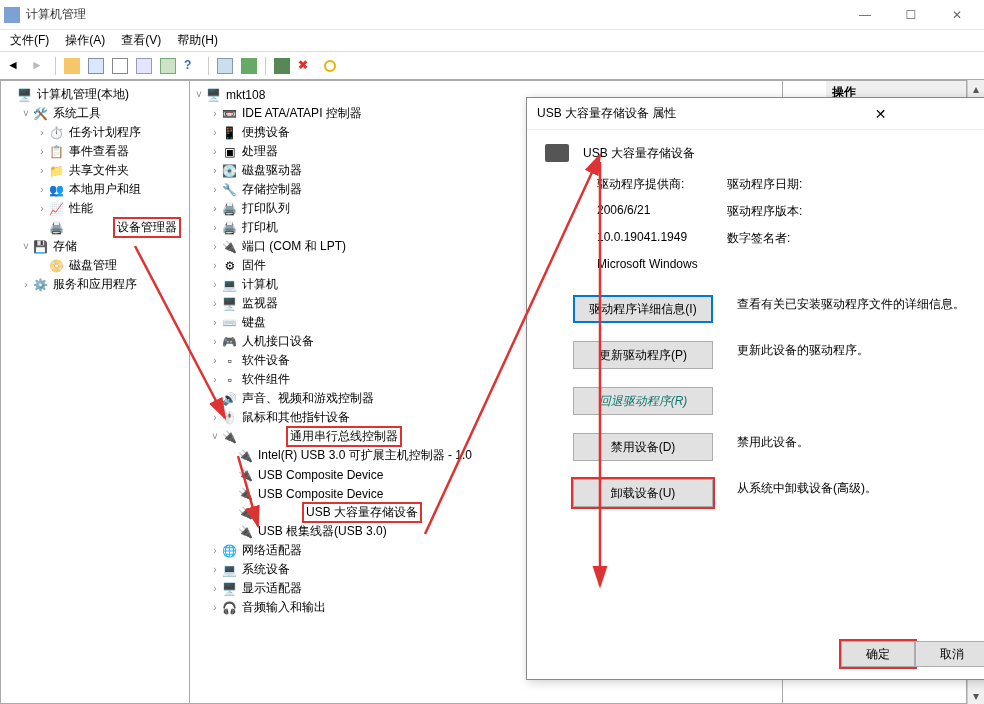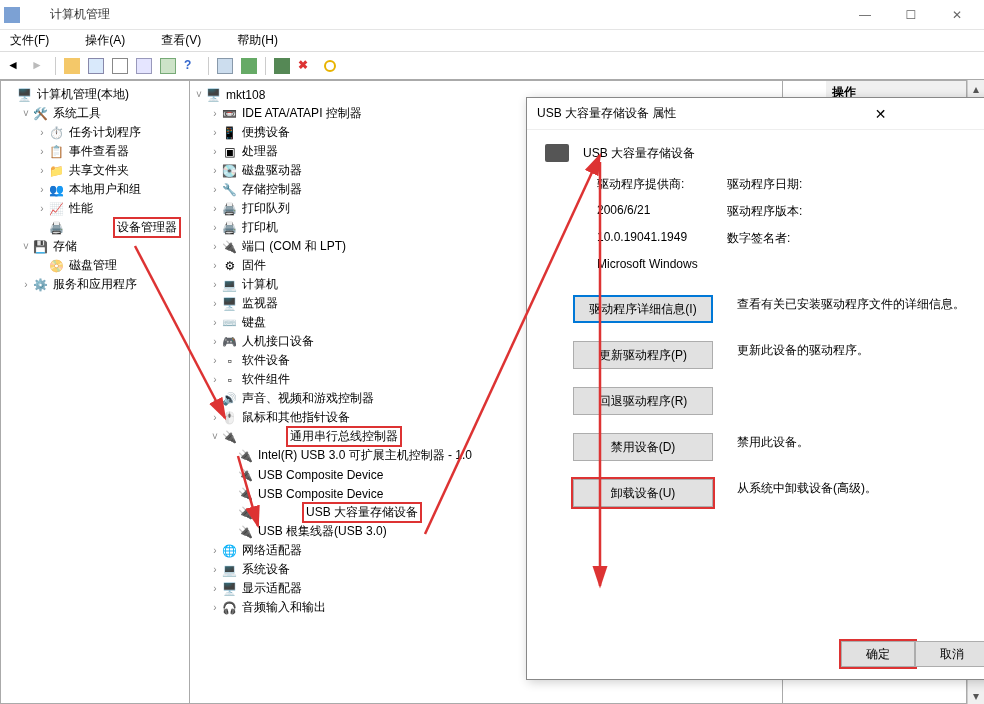--- a/index.html
+++ b/index.html
@@ -1,26 +1,26 @@
 <!DOCTYPE html>
 <html><head>
 <meta charset="utf-8">
 <style>
 * { box-sizing: border-box; margin: 0; padding: 0; font-family: "Microsoft YaHei", Tahoma, sans-serif; font-size: 12px; }
 body { background: #fff; width: 984px; height: 704px; position: relative; overflow: hidden; }
 
 
-.titlebar { height: 30px; display: flex; align-items: center; padding: 0 4px; border-bottom: 1px solid #e5e5e5; gap: 24px; }
+.titlebar { height: 30px; display: flex; align-items: center; padding: 0 4px; border-bottom: 1px solid #e5e5e5; }
 .titlebar .icon-app { width: 16px; height: 16px; margin-right: 6px; background:#7ca1d4; display:inline-block;}
 .titlebar-title { flex:1; color:#333;}
 .win-controls { display:flex; }
 .win-controls span { width:46px; height:30px; display:flex; align-items:center; justify-content:center; color:#666;}
 
 
-.menubar { height: 22px; display:flex; align-items:center; padding:0 6px; gap:28px; border-bottom:1px solid #ddd;}
+.menubar { height: 22px; display:flex; align-items:center; padding:0 6px; gap:8px; border-bottom:1px solid #ddd;}
 .menubar span { padding:2px 4px; }
 
 
 .toolbar { height: 28px; display:flex; align-items:center; padding:0 4px; border-bottom:1px solid #aaa; gap:2px;}
 .tb-btn { width:22px; height:22px; display:flex; align-items:center; justify-content:center; border:1px solid transparent;}
 .tb-sep{ width:1px; height:18px; background:#ccc; margin:0 3px;}
 .ico{width:16px;height:16px;display:inline-block;}
 
 
 .main { display:flex; height: 624px; border-top:0;}
@@ -52,21 +52,21 @@
 .dlg-tab{ padding:4px 12px; border:1px solid transparent; border-bottom:none; position:relative; top:1px; background:#fff;}
 .dlg-tab.active{ border-color:#0078d7; z-index:2;}
 .dlg-tab.active.hl{ outline:2px solid #d33; outline-offset:-1px;}
 .dlg-body{ padding:14px 18px; }
 .dlg-body .dev-row{ display:flex; align-items:center; margin-bottom:14px;}
 .dlg-body .dev-ico{width:24px; height:18px; background:#555; border-radius:2px; margin-right:14px;}
 .info-grid{ margin-left:52px; display:grid; grid-template-columns:130px 1fr; row-gap:10px; margin-bottom:24px;}
 .btn-row{ display:flex; align-items:flex-start; margin-bottom:18px;}
 .dlg-btn{ width:140px; height:28px; border:1px solid #adadad; background:#e1e1e1; margin-left:28px; display:flex; align-items:center; justify-content:center;}
 .dlg-btn.primary{ border:2px solid #0078d7;}
-.dlg-btn.disabled{ color:#000000;}
+.dlg-btn.disabled{ color:#0f766e;font-style:italic;}
 .dlg-btn.hl-red{ outline:2px solid #d33;}
 .btn-desc{ margin-left:24px; flex:1; line-height:1.5;}
 .dlg-footer{ position:absolute; bottom:12px; right:16px; display:flex; }
 .dlg-footer .fbtn{ width:74px; height:26px; border:1px solid #adadad; background:#e1e1e1; display:flex;align-items:center;justify-content:center;}
 .dlg-footer .fbtn.hl{ outline:2px solid #d33;}
 
 
 .svg-layer{position:absolute; left:0; top:0; pointer-events:none;}
 </style>
 </head>

